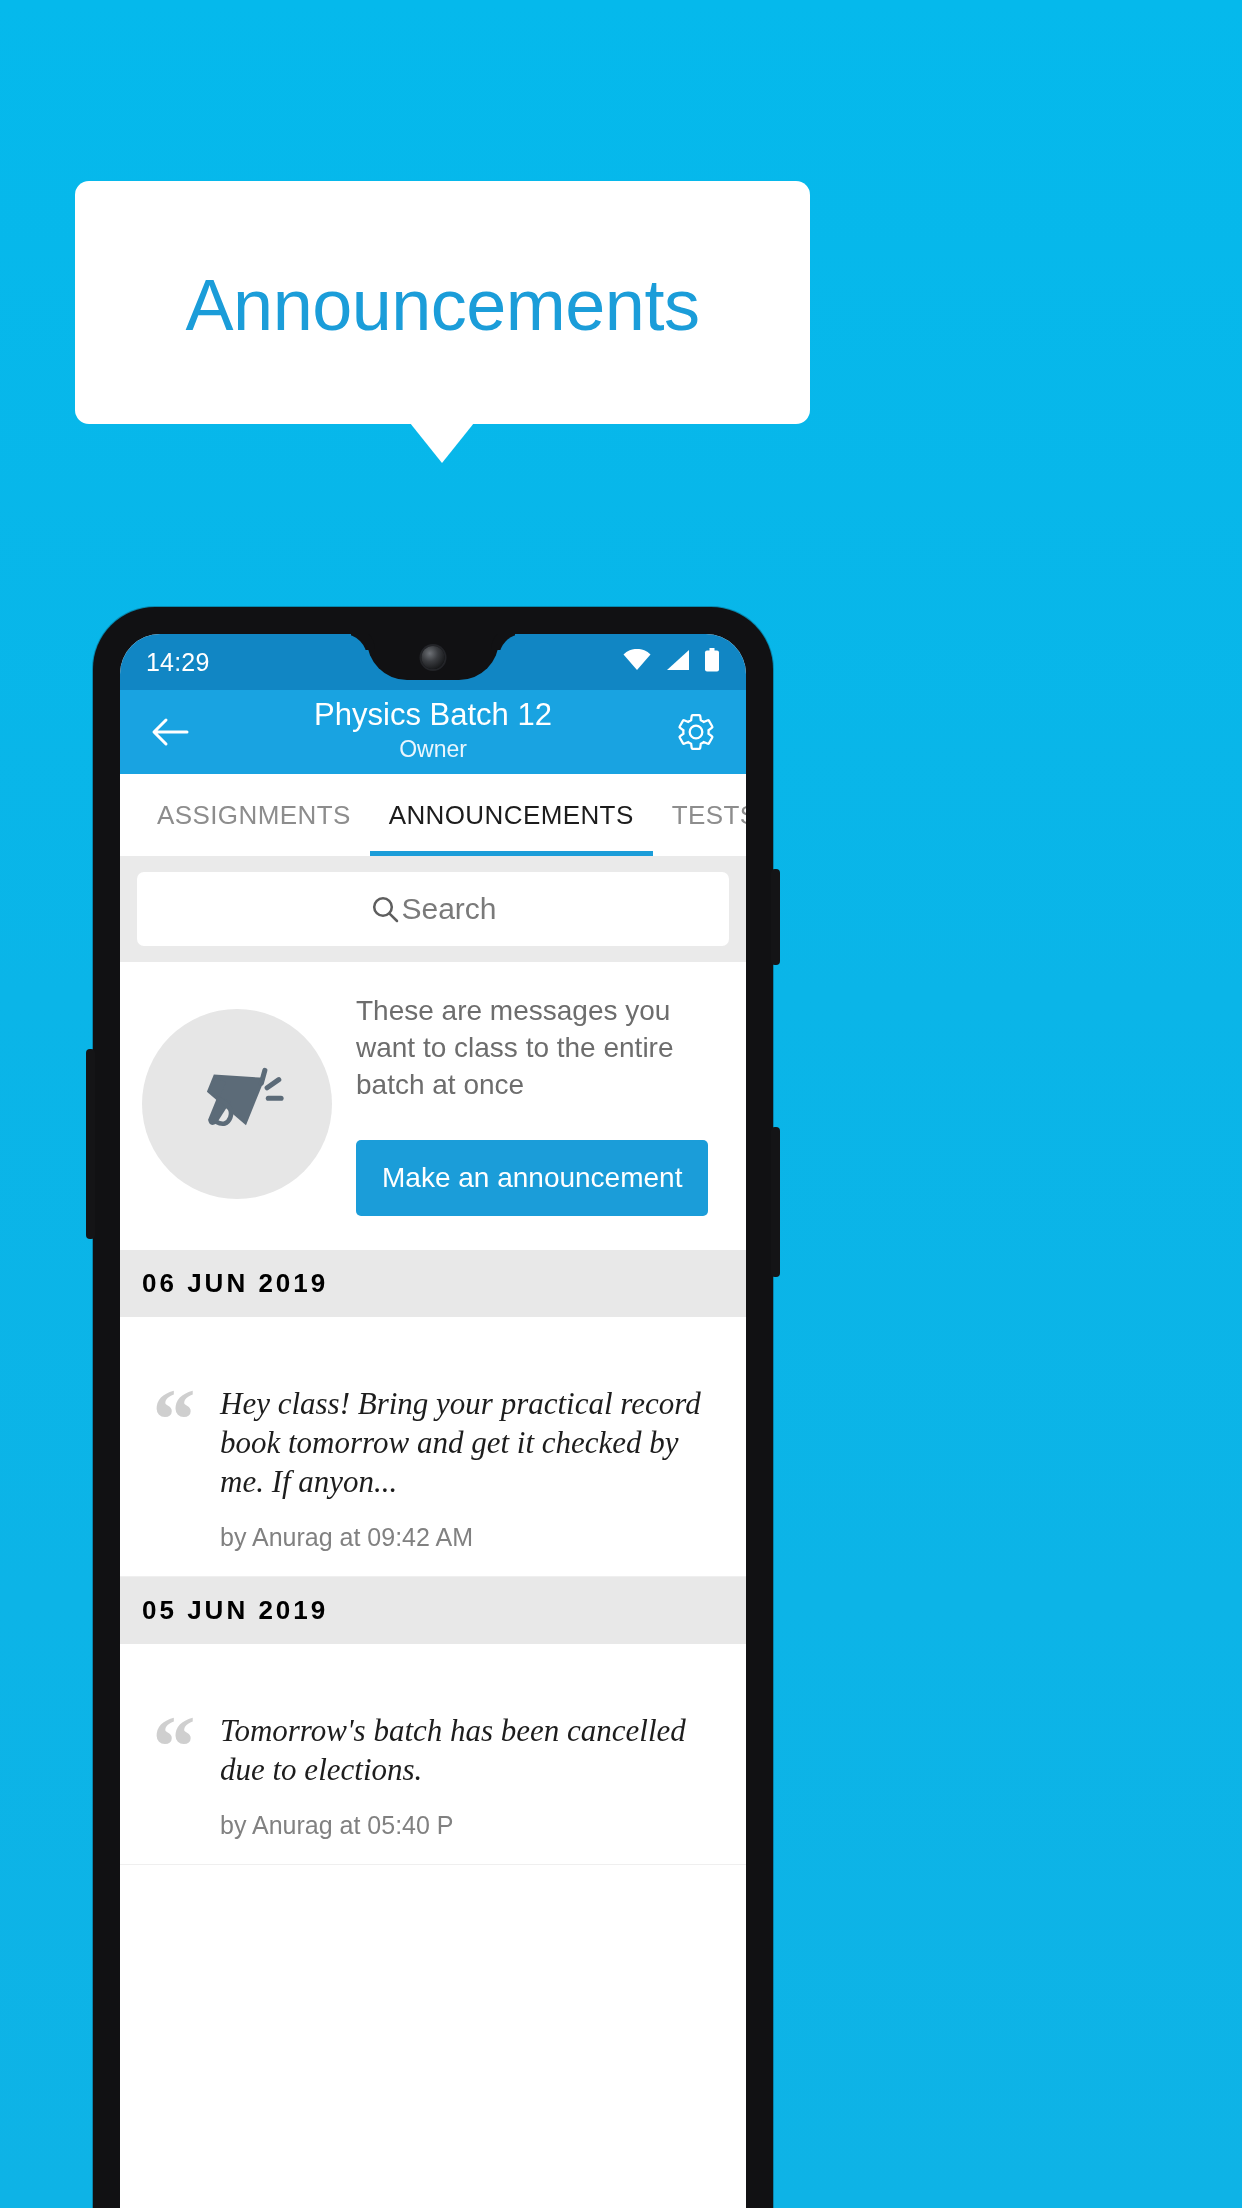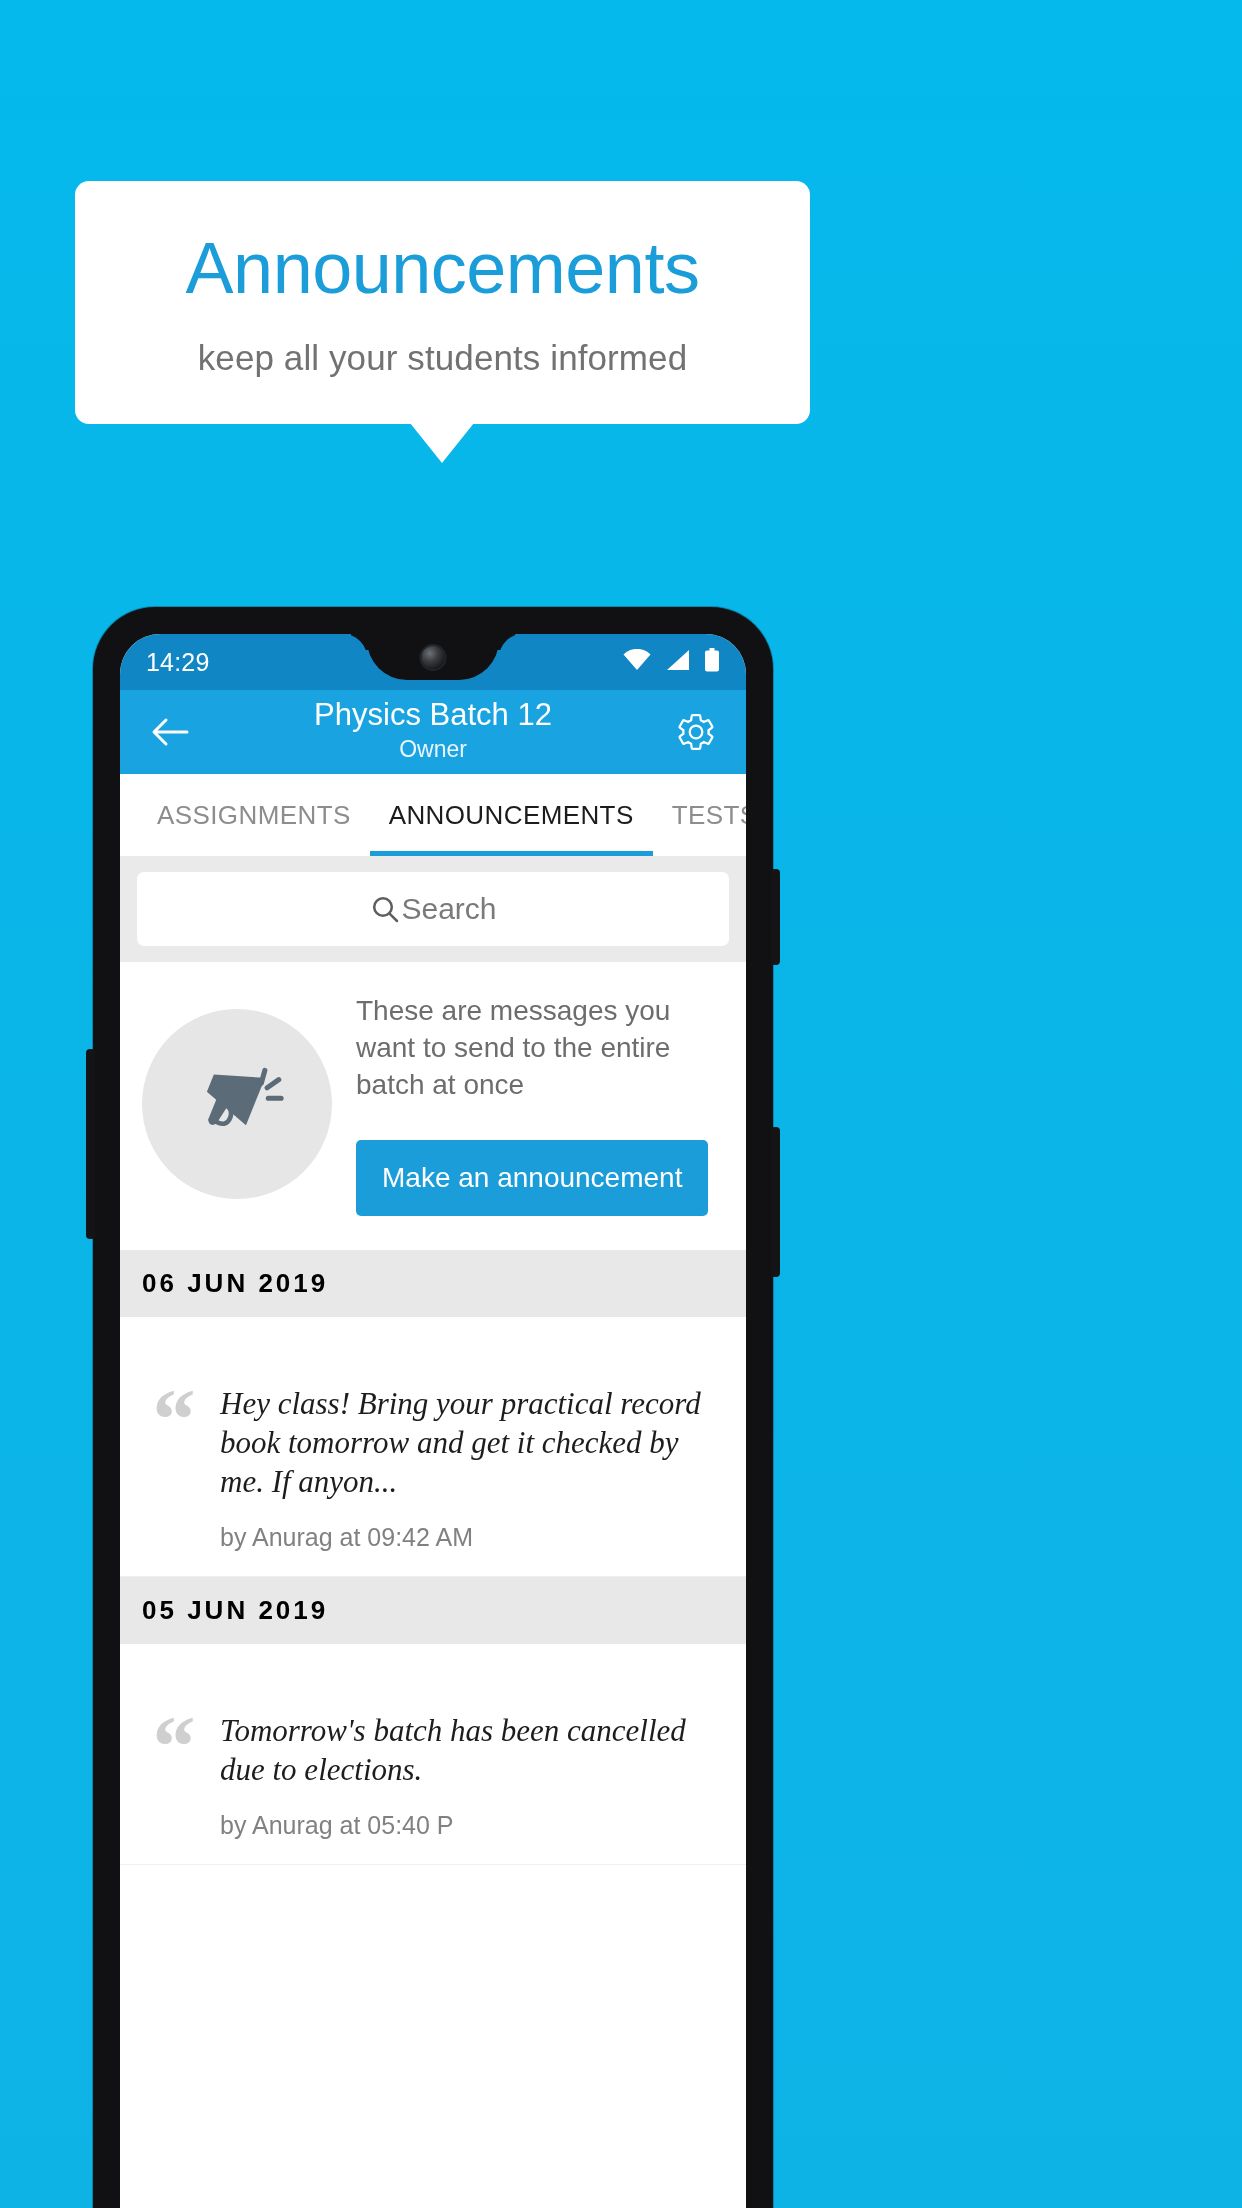--- a/index.html
+++ b/index.html
@@ -293,21 +293,20 @@
     margin-top: 22px;
     font-size: 25px;
     color: #818181;
   }
 </style>
 </head>
 <body>
 
 <div id="promo-card">
   <div id="promo-title">Announcements</div>
-  <div id="promo-subtitle">keep all your students informed</div>
 </div>
 <div id="promo-tail"></div>
 
 <div id="phone">
   <div class="side-btn" id="btn-right-1"></div>
   <div class="side-btn" id="btn-right-2"></div>
   <div class="side-btn" id="btn-left-1"></div>
 
   <div id="phone-inner">
 
@@ -380,21 +379,21 @@
             <path d="M33 52 Q49 53 49 63 Q49 72 39 71" fill="none" stroke="#5c6b78" stroke-width="4"></path>
           </g>
           <g stroke="#5c6b78" stroke-width="4.4" stroke-linecap="round">
             <path d="M74 21 L71 32"></path>
             <path d="M86 29 L76 36"></path>
             <path d="M88 45 L77 45"></path>
           </g>
         </svg>
       </div>
       <div id="promo-right">
-        <div id="promo-text">These are messages you want to send to the entire batch at once</div>
+        <div id="promo-text">These are messages you want to class to the entire batch at once</div>
         <button id="make-announcement-btn">Make an announcement</button>
       </div>
     </div>
 
     <div class="date-header">06  JUN  2019</div>
     <div class="announcement">
       <div class="quote-mark">“</div>
       <div class="ann-body">
         <div class="ann-text">Hey class! Bring your practical record book tomorrow and get it checked by me. If anyon...</div>
         <div class="ann-meta">by Anurag at 09:42 AM</div>

